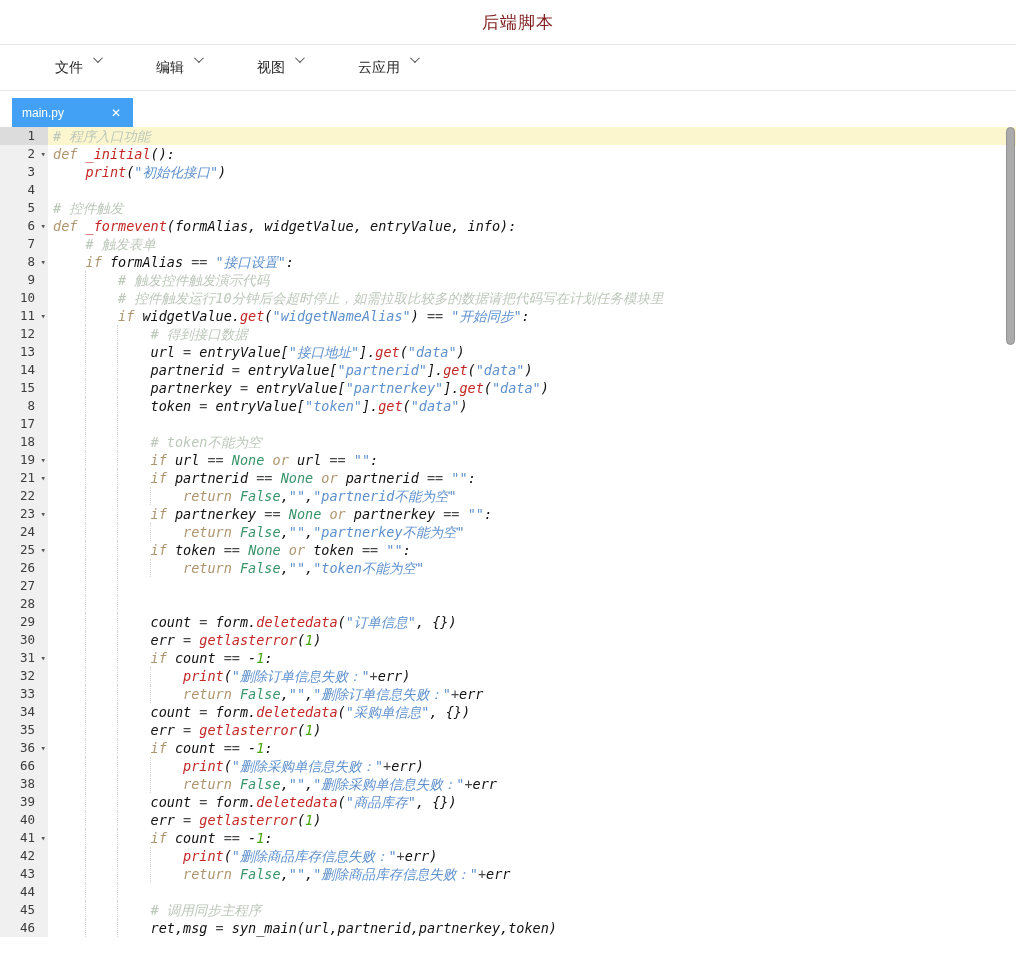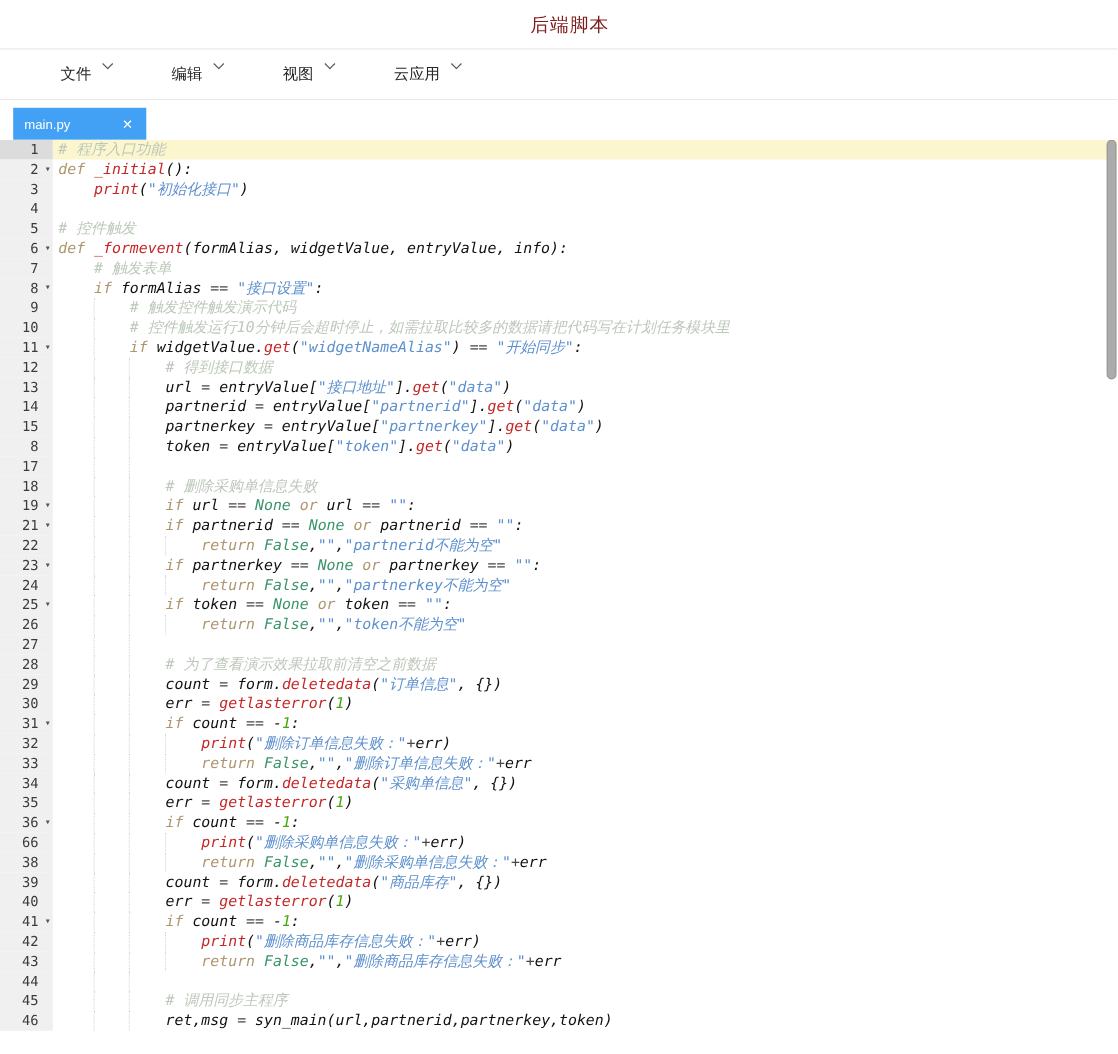--- a/index.html
+++ b/index.html
@@ -150,21 +150,21 @@
       <div class="row">
         <div class="gut">8</div>
         <div class="code"><span class="ind">    </span><span class="ind g">    </span><span class="ind g">    </span><span>token </span><span class="op">=</span><span> entryValue[</span><span class="str">"token"</span><span>].</span><span class="fn">get</span><span>(</span><span class="str">"data"</span><span>)</span></div>
       </div>
       <div class="row">
         <div class="gut">17</div>
         <div class="code"><span class="ind">    </span><span class="ind g">    </span><span class="ind g">    </span></div>
       </div>
       <div class="row">
         <div class="gut">18</div>
-        <div class="code"><span class="ind">    </span><span class="ind g">    </span><span class="ind g">    </span><span class="cm"># 删除采购单信息失败</span></div>
+        <div class="code"><span class="ind">    </span><span class="ind g">    </span><span class="ind g">    </span><span class="cm"># token不能为空</span></div>
       </div>
       <div class="row">
         <div class="gut">19<span class="fold">▾</span></div>
         <div class="code"><span class="ind">    </span><span class="ind g">    </span><span class="ind g">    </span><span class="kw">if</span><span> url </span><span class="op">==</span><span> </span><span class="cl">None</span><span> </span><span class="kw">or</span><span> url </span><span class="op">==</span><span> </span><span class="str">""</span><span>:</span></div>
       </div>
       <div class="row">
         <div class="gut">21<span class="fold">▾</span></div>
         <div class="code"><span class="ind">    </span><span class="ind g">    </span><span class="ind g">    </span><span class="kw">if</span><span> partnerid </span><span class="op">==</span><span> </span><span class="cl">None</span><span> </span><span class="kw">or</span><span> partnerid </span><span class="op">==</span><span> </span><span class="str">""</span><span>:</span></div>
       </div>
       <div class="row">
@@ -186,21 +186,21 @@
       <div class="row">
         <div class="gut">26</div>
         <div class="code"><span class="ind">    </span><span class="ind g">    </span><span class="ind g">    </span><span class="ind g">    </span><span class="kw">return</span><span> </span><span class="cl">False</span><span>,</span><span class="str">""</span><span>,</span><span class="str">"token不能为空"</span></div>
       </div>
       <div class="row">
         <div class="gut">27</div>
         <div class="code"><span class="ind">    </span><span class="ind g">    </span><span class="ind g">    </span></div>
       </div>
       <div class="row">
         <div class="gut">28</div>
-        <div class="code"><span class="ind">    </span><span class="ind g">    </span><span class="ind g">    </span><span class="cm"># 为了查看演示效果拉取前清空之前数据</span></div>
+        <div class="code"><span class="ind">    </span><span class="ind g">    </span><span class="ind g">    </span></div>
       </div>
       <div class="row">
         <div class="gut">29</div>
         <div class="code"><span class="ind">    </span><span class="ind g">    </span><span class="ind g">    </span><span>count </span><span class="op">=</span><span> form.</span><span class="fn">deletedata</span><span>(</span><span class="str">"订单信息"</span><span>, {})</span></div>
       </div>
       <div class="row">
         <div class="gut">30</div>
         <div class="code"><span class="ind">    </span><span class="ind g">    </span><span class="ind g">    </span><span>err </span><span class="op">=</span><span> </span><span class="fn">getlasterror</span><span>(</span><span class="num">1</span><span>)</span></div>
       </div>
       <div class="row">

